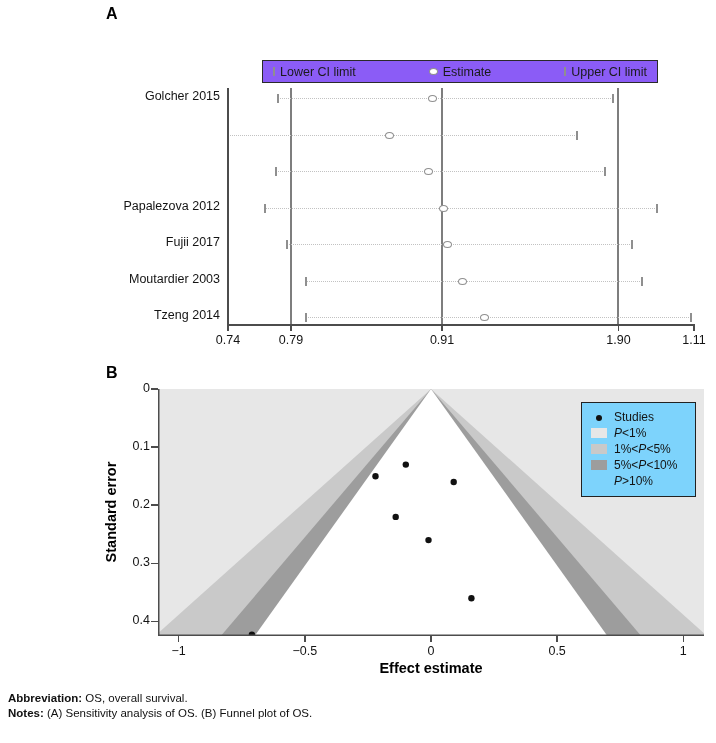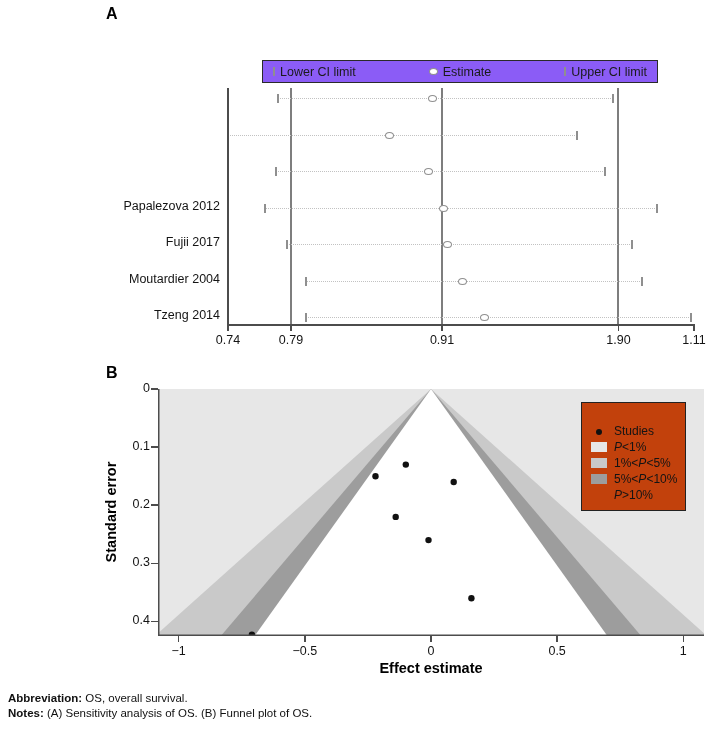--- a/index.html
+++ b/index.html
@@ -23,21 +23,21 @@
   .study-label{position:absolute;left:-174px;width:166px;text-align:right;font-size:12.5px;color:#141414;white-space:nowrap;}
   .a-xtick{position:absolute;top:238px;width:1.5px;height:5px;background:#4c4c4c;}
   .a-xlab{position:absolute;top:245px;width:56px;text-align:center;font-size:12.5px;color:#141414;}
   #b-ylabel{position:absolute;left:32px;top:503px;width:160px;height:18px;text-align:center;font-size:14.5px;font-weight:bold;transform:rotate(-90deg);color:#000;}
   #funnel{position:absolute;left:158px;top:389px;}
   .b-ytlab{position:absolute;left:108px;width:42px;text-align:right;font-size:12.5px;color:#141414;}
   .b-ytick{position:absolute;left:151px;width:7px;height:1.5px;background:#4c4c4c;}
   .b-xtick{position:absolute;top:636px;width:1.5px;height:6px;background:#4c4c4c;}
   .b-xtlab{position:absolute;top:644px;width:56px;text-align:center;font-size:12.5px;color:#141414;}
   #b-xlabel{position:absolute;left:306px;top:660px;width:250px;text-align:center;font-size:14.5px;font-weight:bold;color:#000;}
-  #b-legend{position:absolute;left:581px;top:402px;width:105px;box-sizing:border-box;border:1.4px solid #222;background:#c2410c;padding:20px 6px 7px 9px;font-size:12px;color:#141414;}
+  #b-legend{position:absolute;left:581px;top:402px;width:115px;box-sizing:border-box;border:1.4px solid #222;background:#7dd3fc;padding:6px 6px 7px 9px;font-size:12px;color:#141414;}
   .b-leg-row{display:flex;align-items:center;height:16px;white-space:nowrap;}
   .b-swatch{display:inline-block;width:16px;height:10px;margin-right:7px;flex:0 0 16px;}
   .b-swatch-dot{display:inline-block;width:16px;margin-right:7px;flex:0 0 16px;text-align:center;}
   .b-swatch-dot::after{content:"";display:inline-block;width:6px;height:6px;border-radius:50%;background:#111;}
   .b-leg-row i{font-style:italic;}
   .caption{position:absolute;left:8px;top:691px;font-size:11.5px;line-height:14.5px;color:#101010;}
   .caption b{font-weight:bold;}
 </style>
 </head>
 <body>
@@ -56,20 +56,21 @@
     </span>
     <span class="a-leg-item">
       <span class="tickglyph"></span>
       <span>Upper CI limit</span>
     </span>
   </div>
   <div id="a-chart">
       <div class="refline" style="left: 61.973px;"></div>
       <div class="refline" style="left: 213.108px;"></div>
       <div class="refline" style="left: 389.432px;"></div>
+      <div class="study-label" style="top: 1px;">Golcher 2015</div>
       <div class="ci-line" style="left: 50.3784px; width: 335.016px; top: 10px;"></div>
       <div class="ci-tick" style="left: 49.3784px; top: 6px;"></div>
       <div class="ci-tick" style="left: 384.395px; top: 6px;"></div>
       <div class="est-marker" style="left: 199.532px; top: 7px;"></div>
       <div class="ci-line" style="left: 0px; width: 348.87px; top: 46.5px;"></div>
       <div class="ci-tick" style="left: -1px; top: 42.5px;"></div>
       <div class="ci-tick" style="left: 347.87px; top: 42.5px;"></div>
       <div class="est-marker" style="left: 156.711px; top: 43.5px;"></div>
       <div class="ci-line" style="left: 47.8595px; width: 328.719px; top: 83px;"></div>
       <div class="ci-tick" style="left: 46.8595px; top: 79px;"></div>
@@ -78,21 +79,21 @@
       <div class="study-label" style="top: 110.5px;">Papalezova 2012</div>
       <div class="ci-line" style="left: 36.5243px; width: 392.951px; top: 119.5px;"></div>
       <div class="ci-tick" style="left: 35.5243px; top: 115.5px;"></div>
       <div class="ci-tick" style="left: 428.476px; top: 115.5px;"></div>
       <div class="est-marker" style="left: 210.868px; top: 116.5px;"></div>
       <div class="study-label" style="top: 147px;">Fujii 2017</div>
       <div class="ci-line" style="left: 59.1946px; width: 345.092px; top: 156px;"></div>
       <div class="ci-tick" style="left: 58.1946px; top: 152px;"></div>
       <div class="ci-tick" style="left: 403.286px; top: 152px;"></div>
       <div class="est-marker" style="left: 214.646px; top: 153px;"></div>
-      <div class="study-label" style="top: 183.5px;">Moutardier 2004</div>
+      <div class="study-label" style="top: 183.5px;">Moutardier 2003</div>
       <div class="ci-line" style="left: 78.0865px; width: 336.276px; top: 192.5px;"></div>
       <div class="ci-tick" style="left: 77.0865px; top: 188.5px;"></div>
       <div class="ci-tick" style="left: 413.362px; top: 188.5px;"></div>
       <div class="est-marker" style="left: 229.759px; top: 189.5px;"></div>
       <div class="study-label" style="top: 220px;">Tzeng 2014</div>
       <div class="ci-line" style="left: 78.0865px; width: 385.395px; top: 229px;"></div>
       <div class="ci-tick" style="left: 77.0865px; top: 225px;"></div>
       <div class="ci-tick" style="left: 462.481px; top: 225px;"></div>
       <div class="est-marker" style="left: 252.43px; top: 226px;"></div>
       <div class="axis-y"></div>

